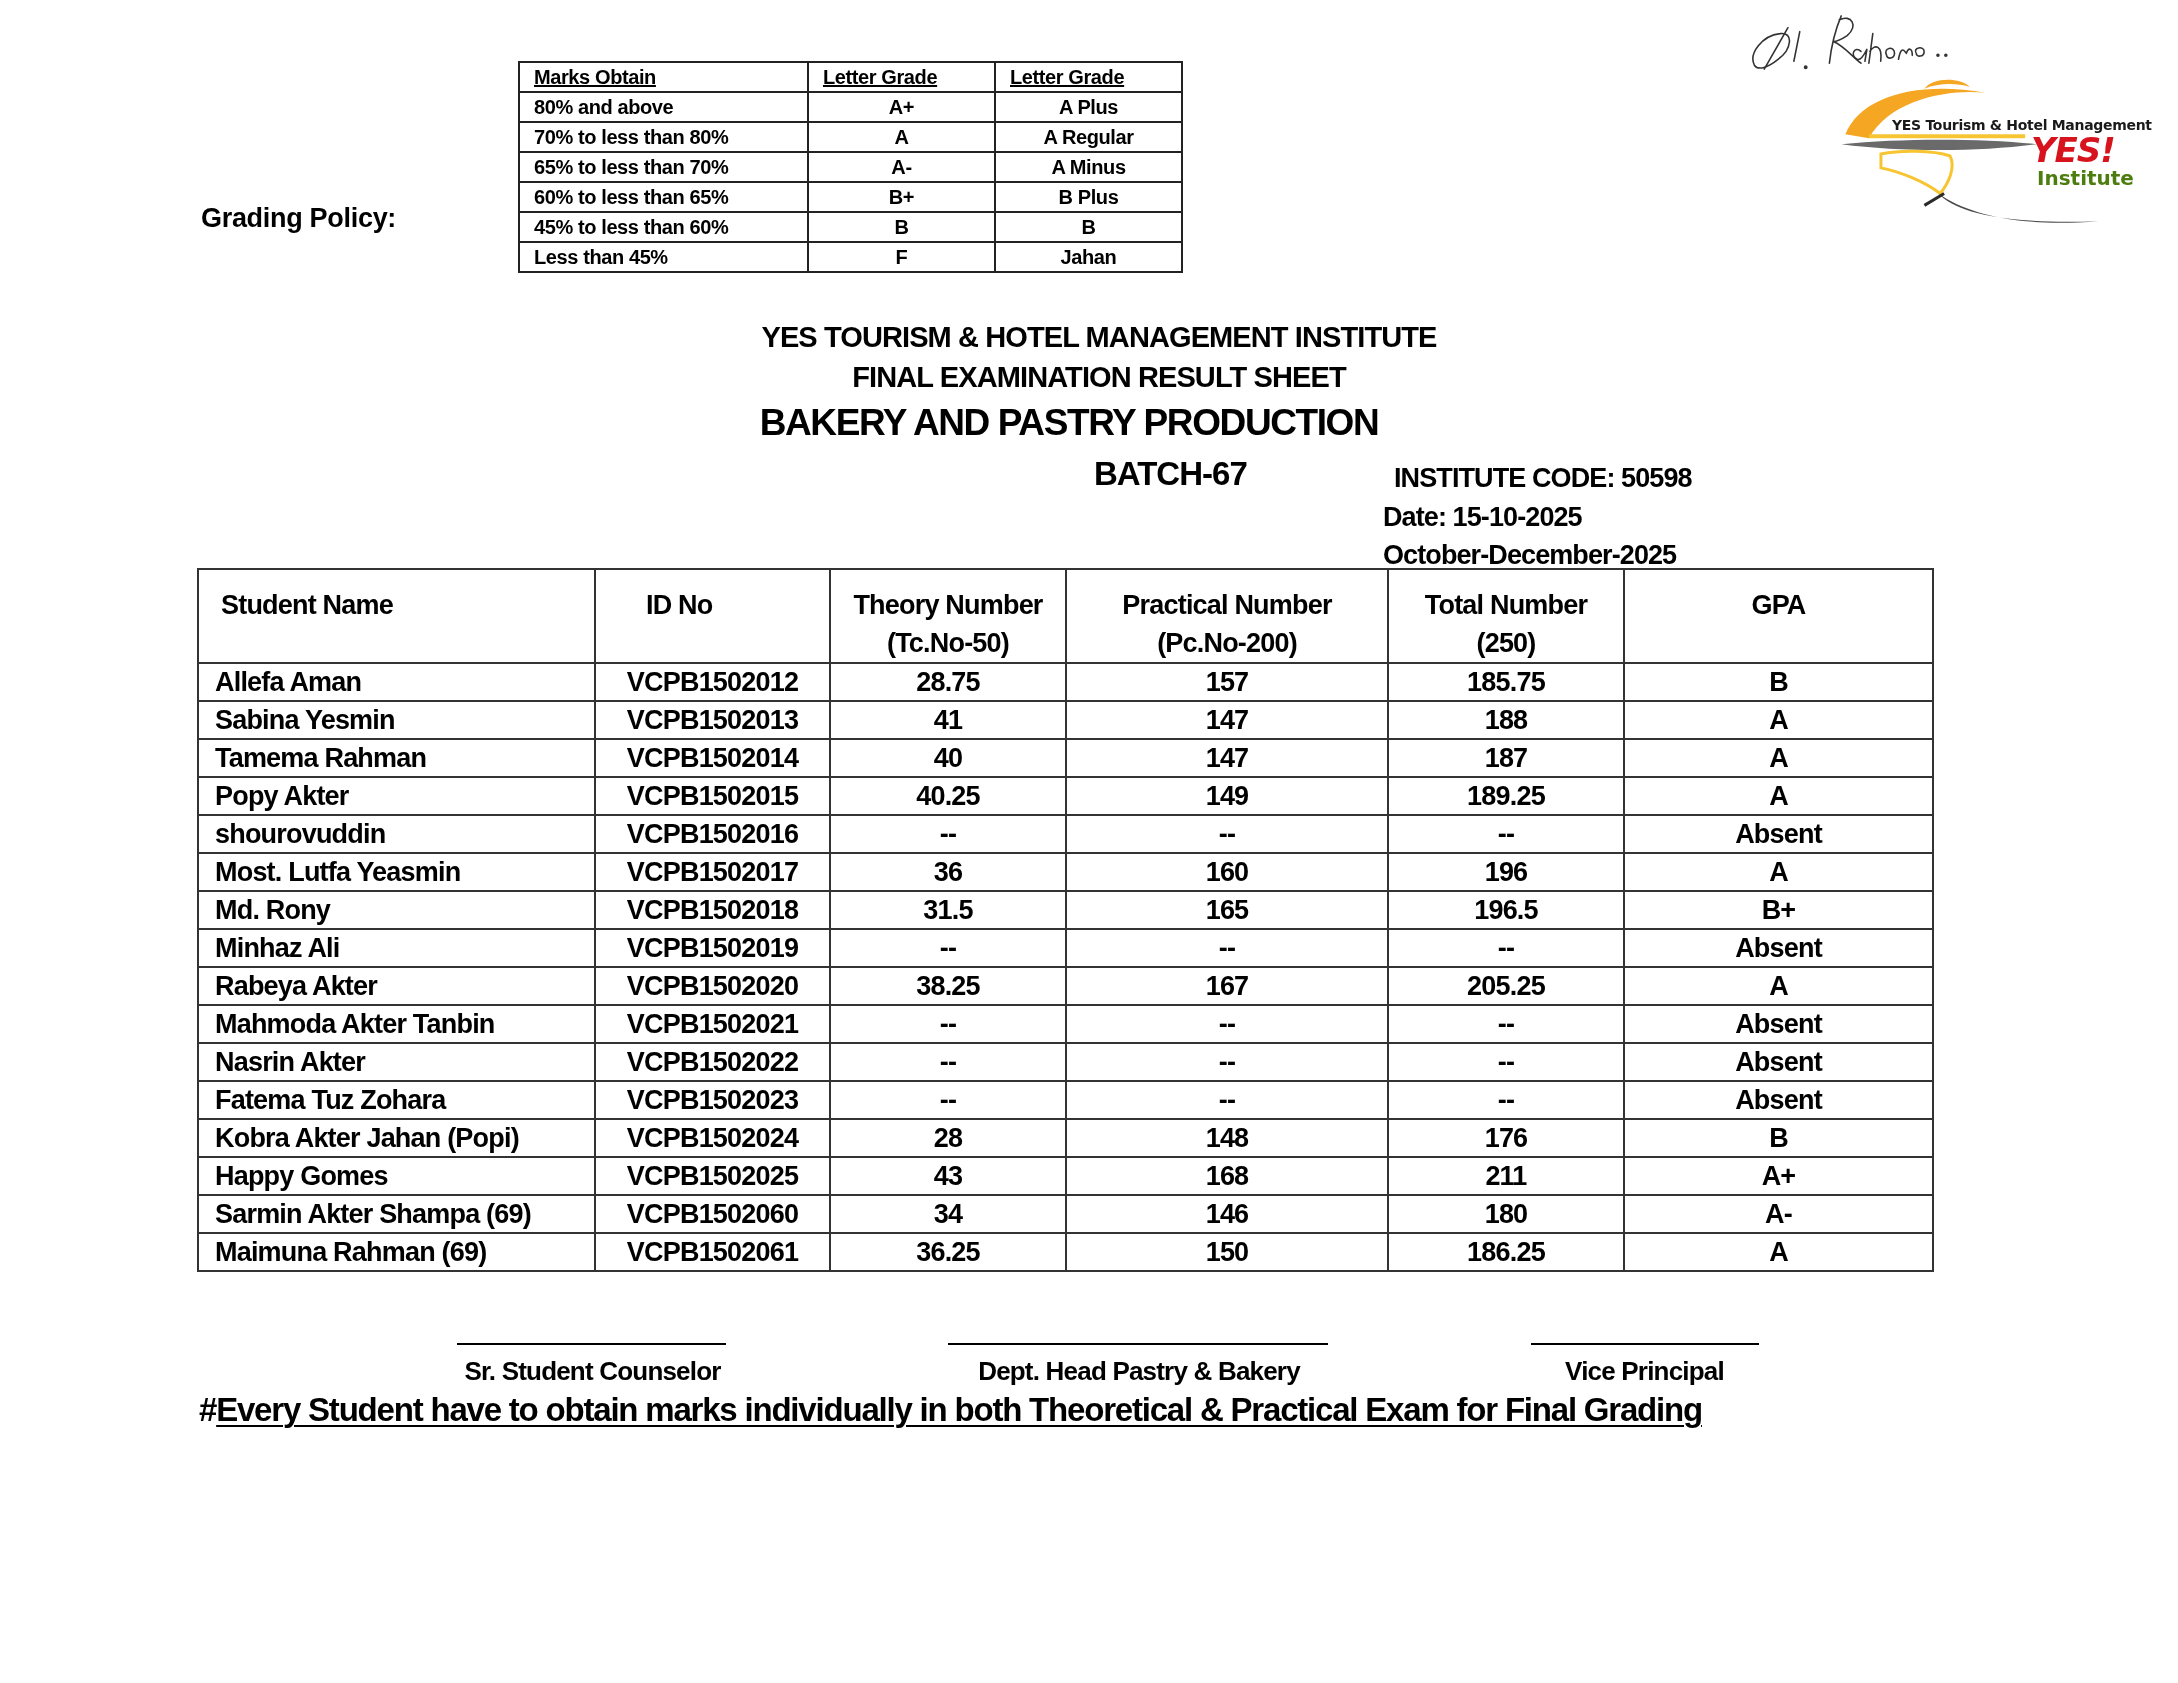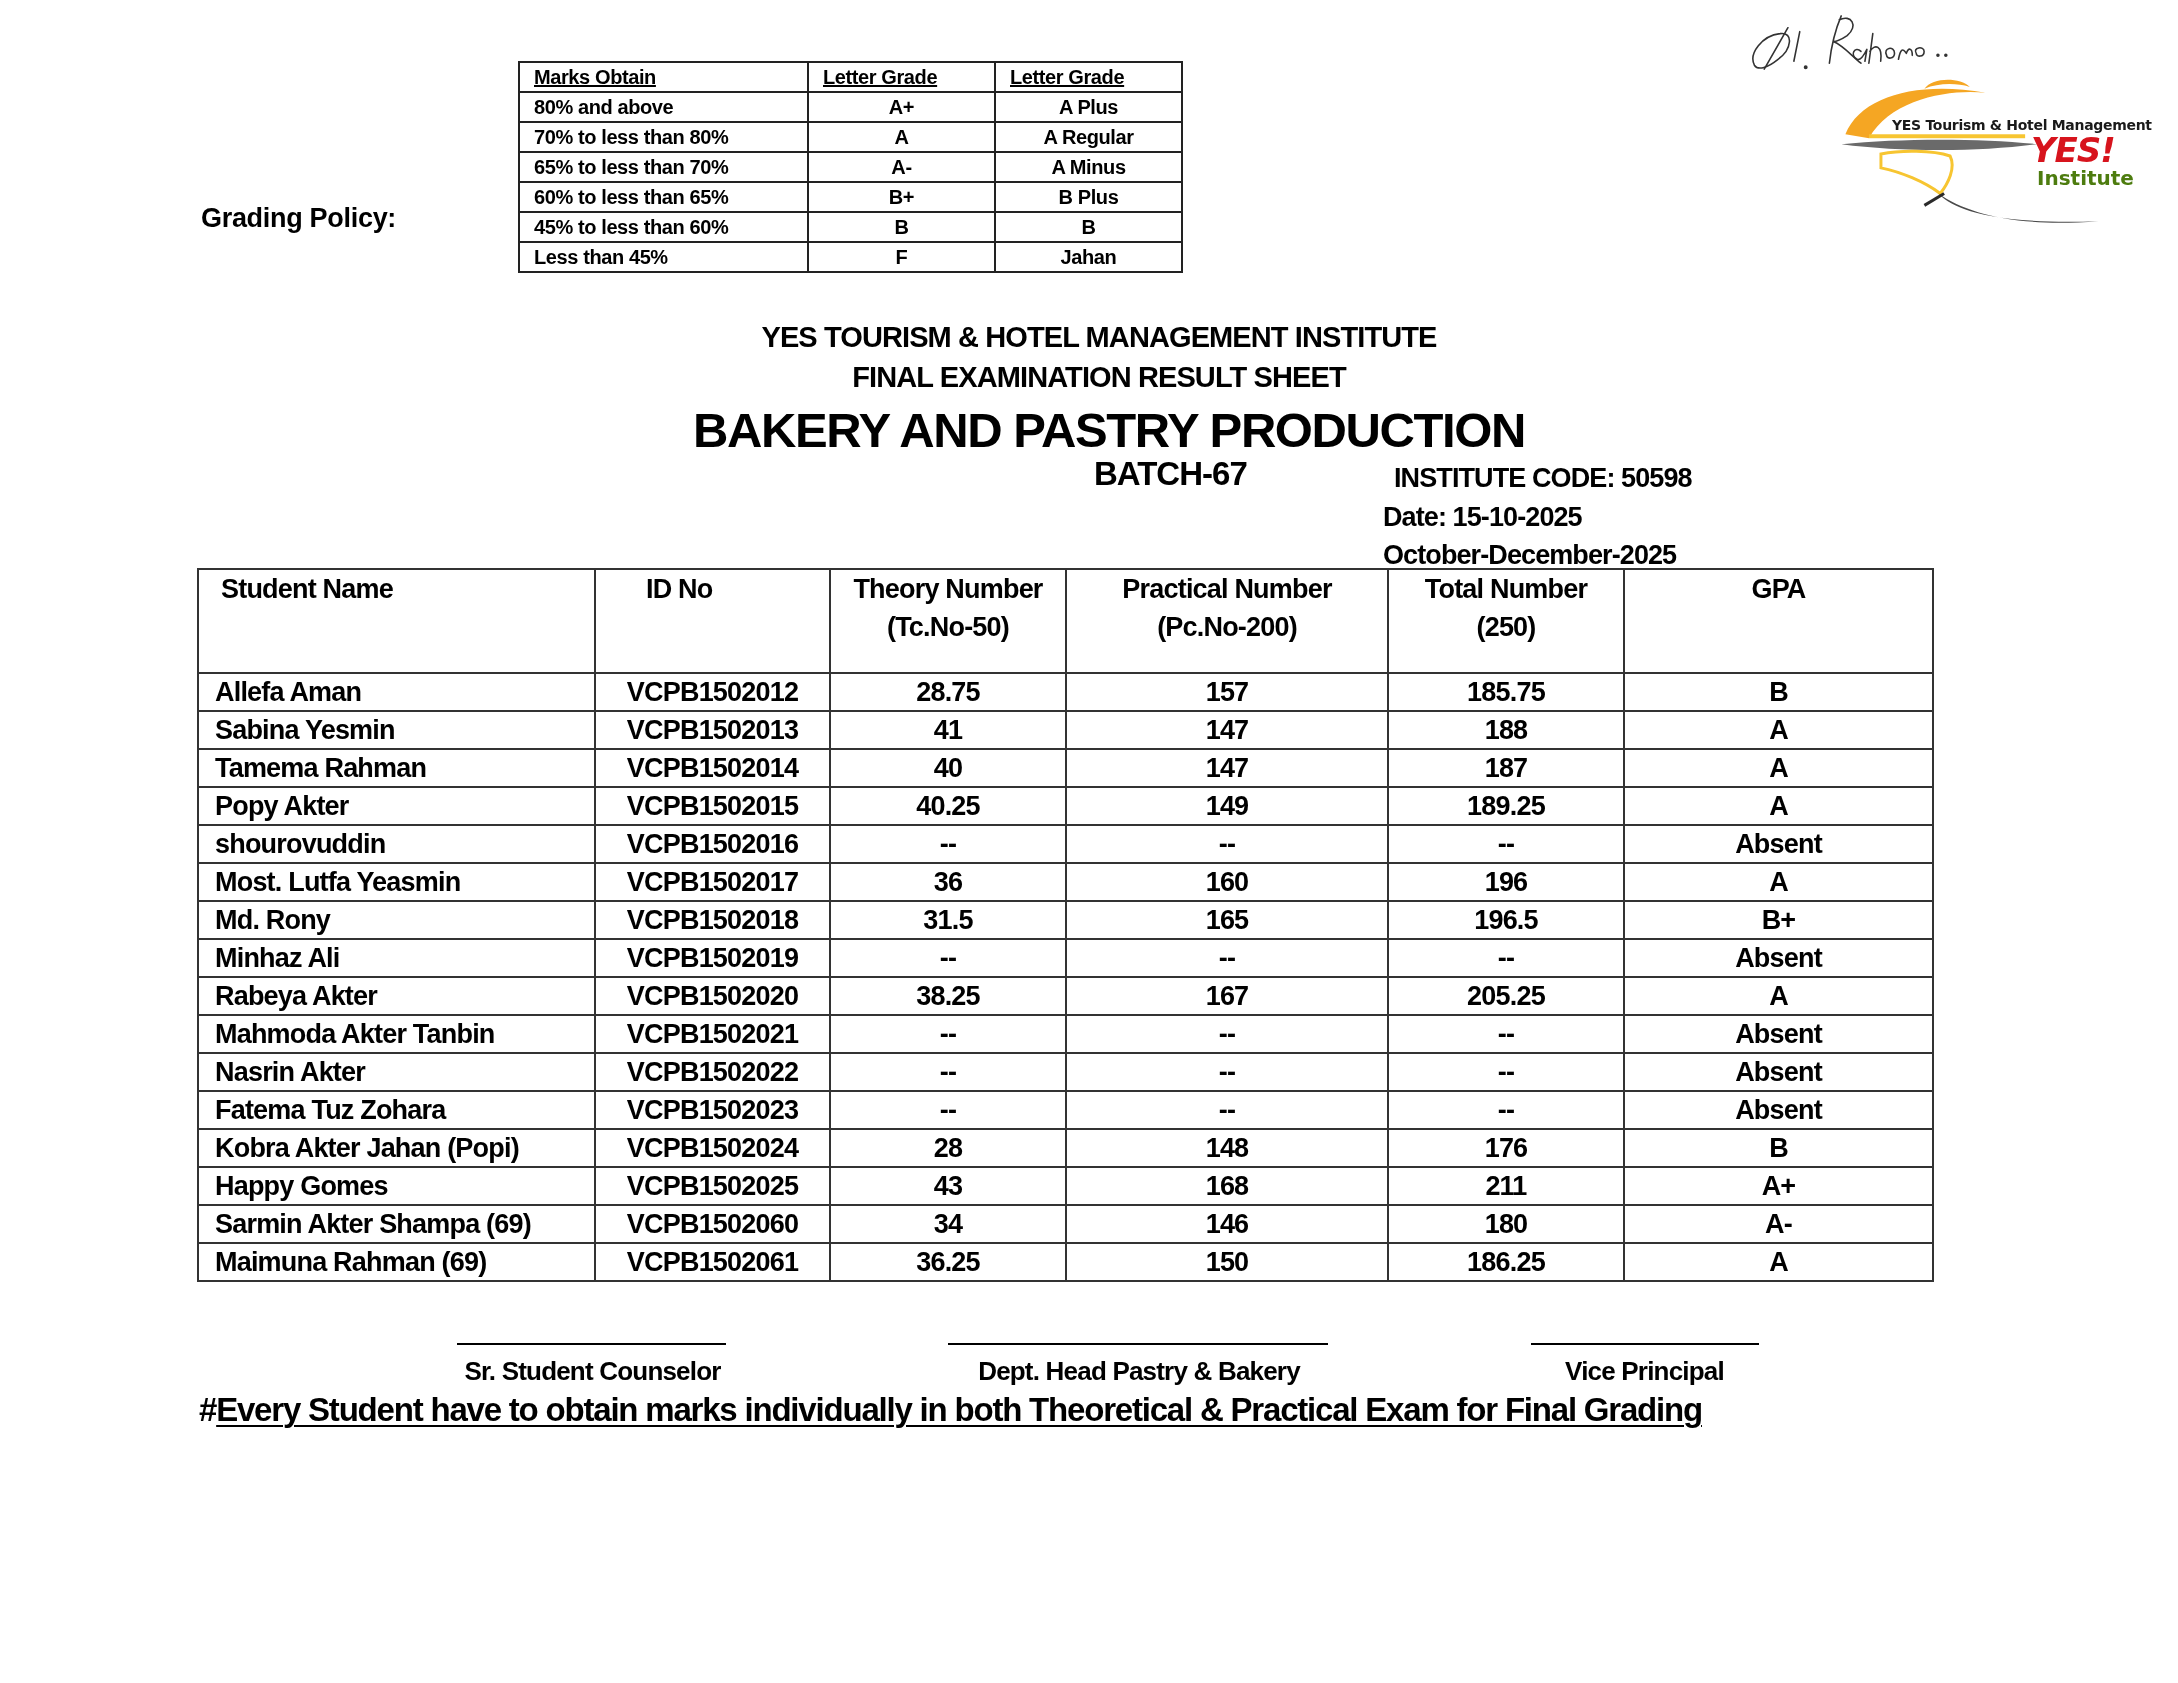--- a/index.html
+++ b/index.html
@@ -18,30 +18,30 @@
   #signature { left: 1744px; top: 6px; width: 228px; height: 75px; }
   #logo { left: 1841px; top: 77px; width: 309px; height: 158px; }
   #logo .l-tag { position: absolute; left: 51px; top: 40px; font-size: 14px; letter-spacing: -0.3px; color: #1a1a1a; font-family: "DejaVu Sans", sans-serif; font-weight: bold; }
   #logo .l-yes { position: absolute; left: 190px; top: 53px; font-size: 34px; font-style: italic; color: #d7141d; letter-spacing: -1px; font-family: "DejaVu Sans", sans-serif; font-weight: bold; }
   #logo .l-inst { position: absolute; left: 196px; top: 89px; font-size: 20px; color: #4d7c0f; font-family: "DejaVu Sans", sans-serif; font-weight: bold; }
 
   
   .hd { position: absolute; text-align: center; white-space: nowrap; }
   #h-inst { left: 693px; width: 812px; top: 321px; font-size: 29px; letter-spacing: -0.9px; }
   #h-sheet { left: 693px; width: 812px; top: 361px; font-size: 29px; letter-spacing: -0.9px; }
-  #h-course { left: 693px; width: 752px; top: 402px; font-size: 49px; letter-spacing: -1.4px; }
+  #h-course { left: 693px; width: 752px; top: 402px; font-size: 37px; letter-spacing: -1.4px; }
   #h-batch { left: 1094px; top: 455px; font-size: 33px; letter-spacing: -1px; }
   #h-code { left: 1394px; top: 463px; font-size: 27px; letter-spacing: -0.9px; }
   #h-date { left: 1383px; top: 502px; font-size: 27px; letter-spacing: -0.9px; }
   #h-period { left: 1383px; top: 540px; font-size: 27px; letter-spacing: -0.9px; }
 
   
   #result-table { position: absolute; left: 197px; top: 568px; border-collapse: collapse; table-layout: fixed; }
   #result-table th, #result-table td { border: 2px solid #333; font-size: 27px; letter-spacing: -0.8px; overflow: hidden; white-space: nowrap; }
-  #result-table th { height: 104px; vertical-align: top; font-weight: bold; text-align: center; line-height: 38px; padding-top: 0px; }
+  #result-table th { height: 86px; vertical-align: top; font-weight: bold; text-align: center; line-height: 38px; padding-top: 16px; }
   #result-table th.left { text-align: left; padding-left: 22px; }
   #result-table td { height: 38px; line-height: 34px; text-align: center; padding: 0; }
   #result-table td.name { text-align: left; padding-left: 16px; }
 
   
   .sigline { position: absolute; top: 1343px; height: 2px; background: #000; }
   .siglabel { position: absolute; top: 1356px; text-align: center; font-size: 26px; letter-spacing: -0.8px; white-space: nowrap; }
 
   #footer-note { left: 199px; top: 1391px; font-size: 33px; letter-spacing: -1.2px; }
   #footer-note .u { text-decoration: underline; text-decoration-thickness: 2px; text-underline-offset: 4px; }

